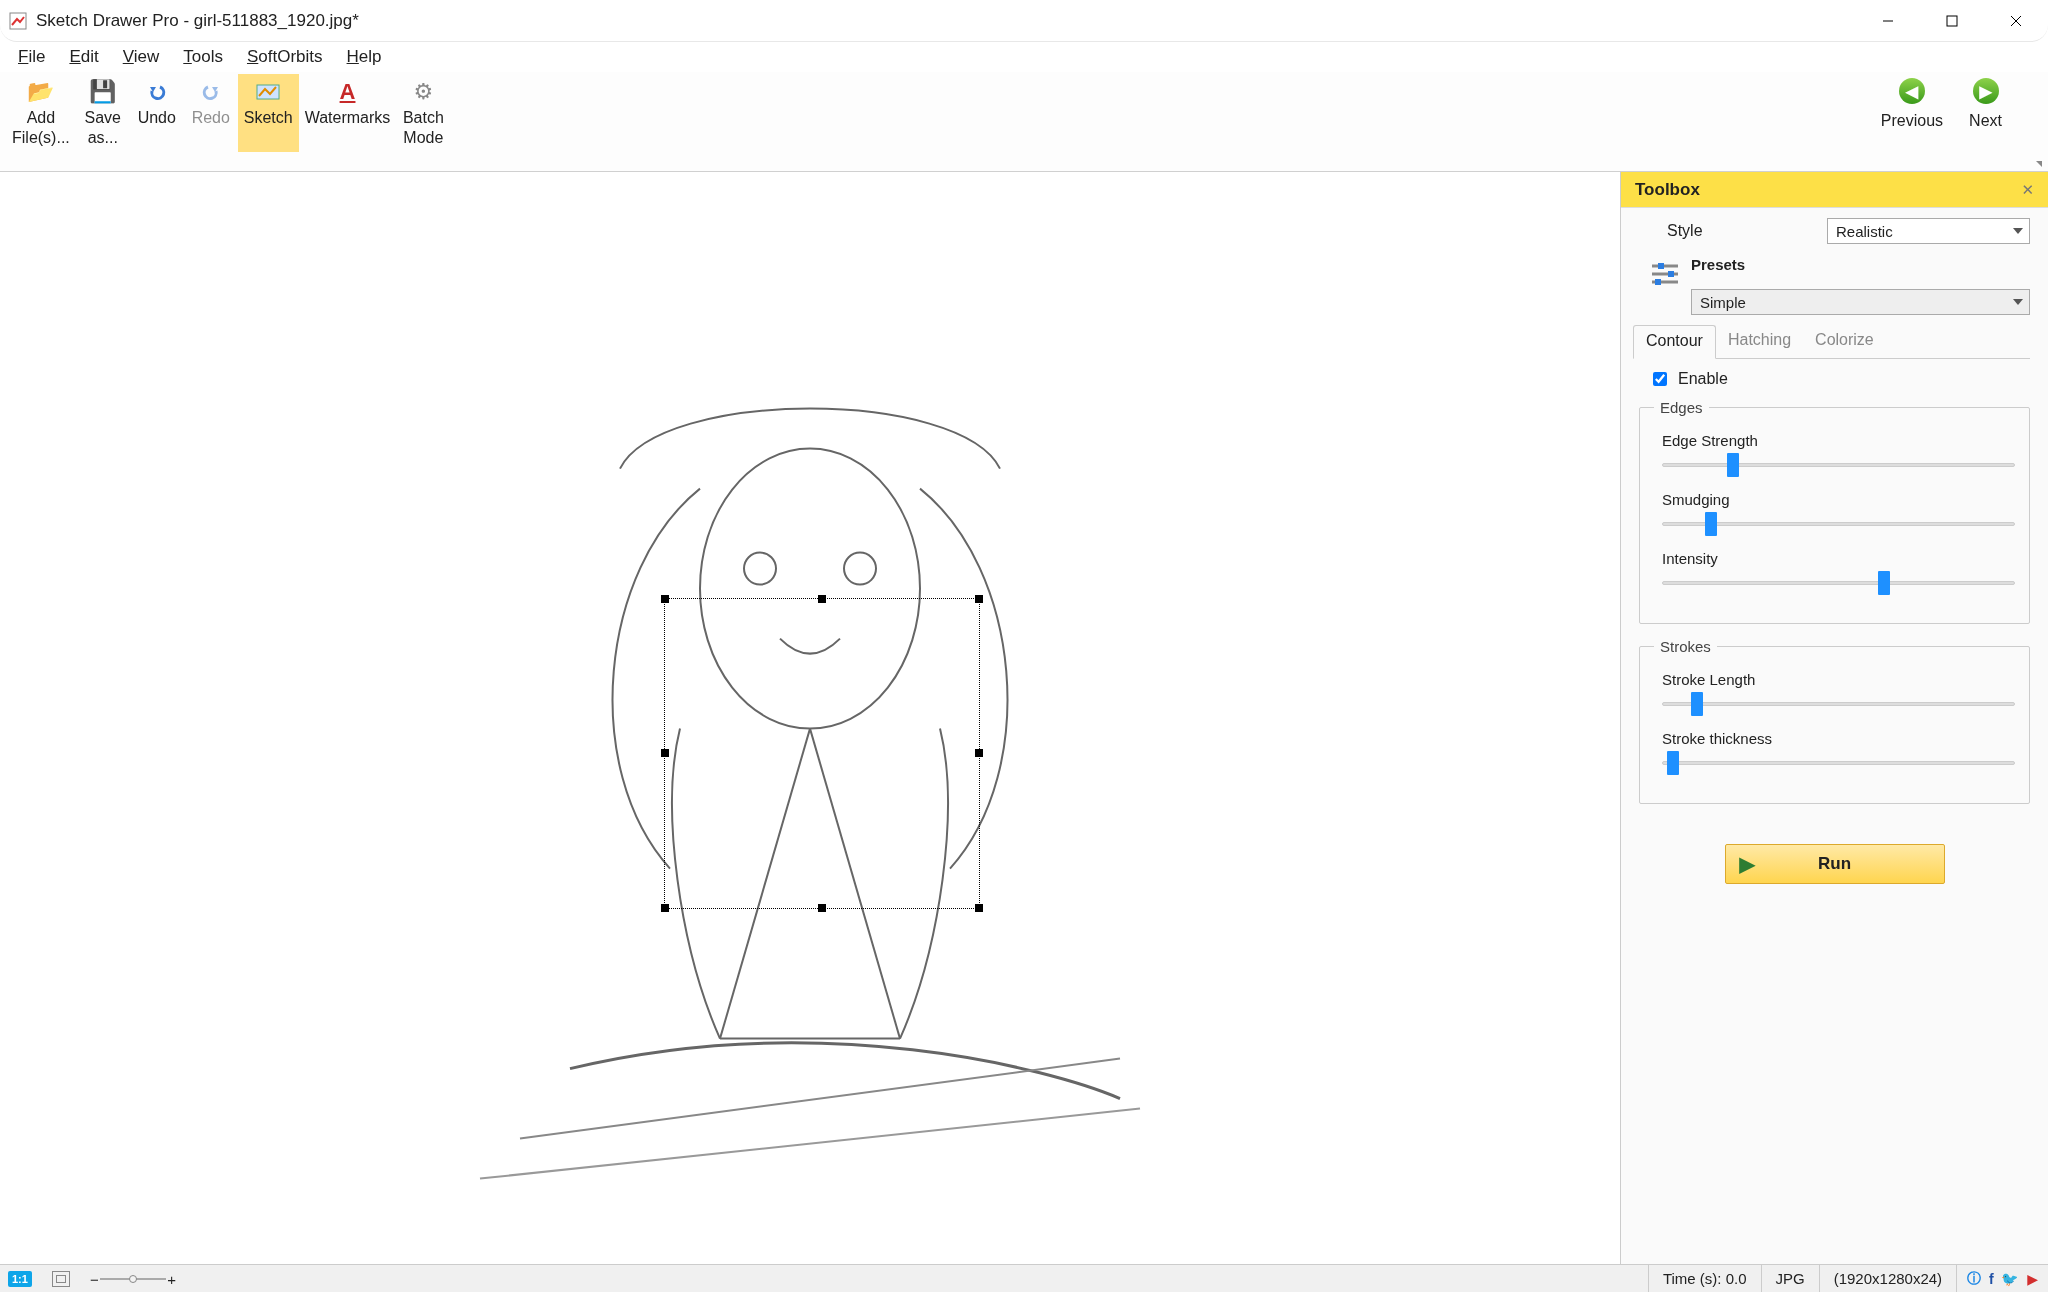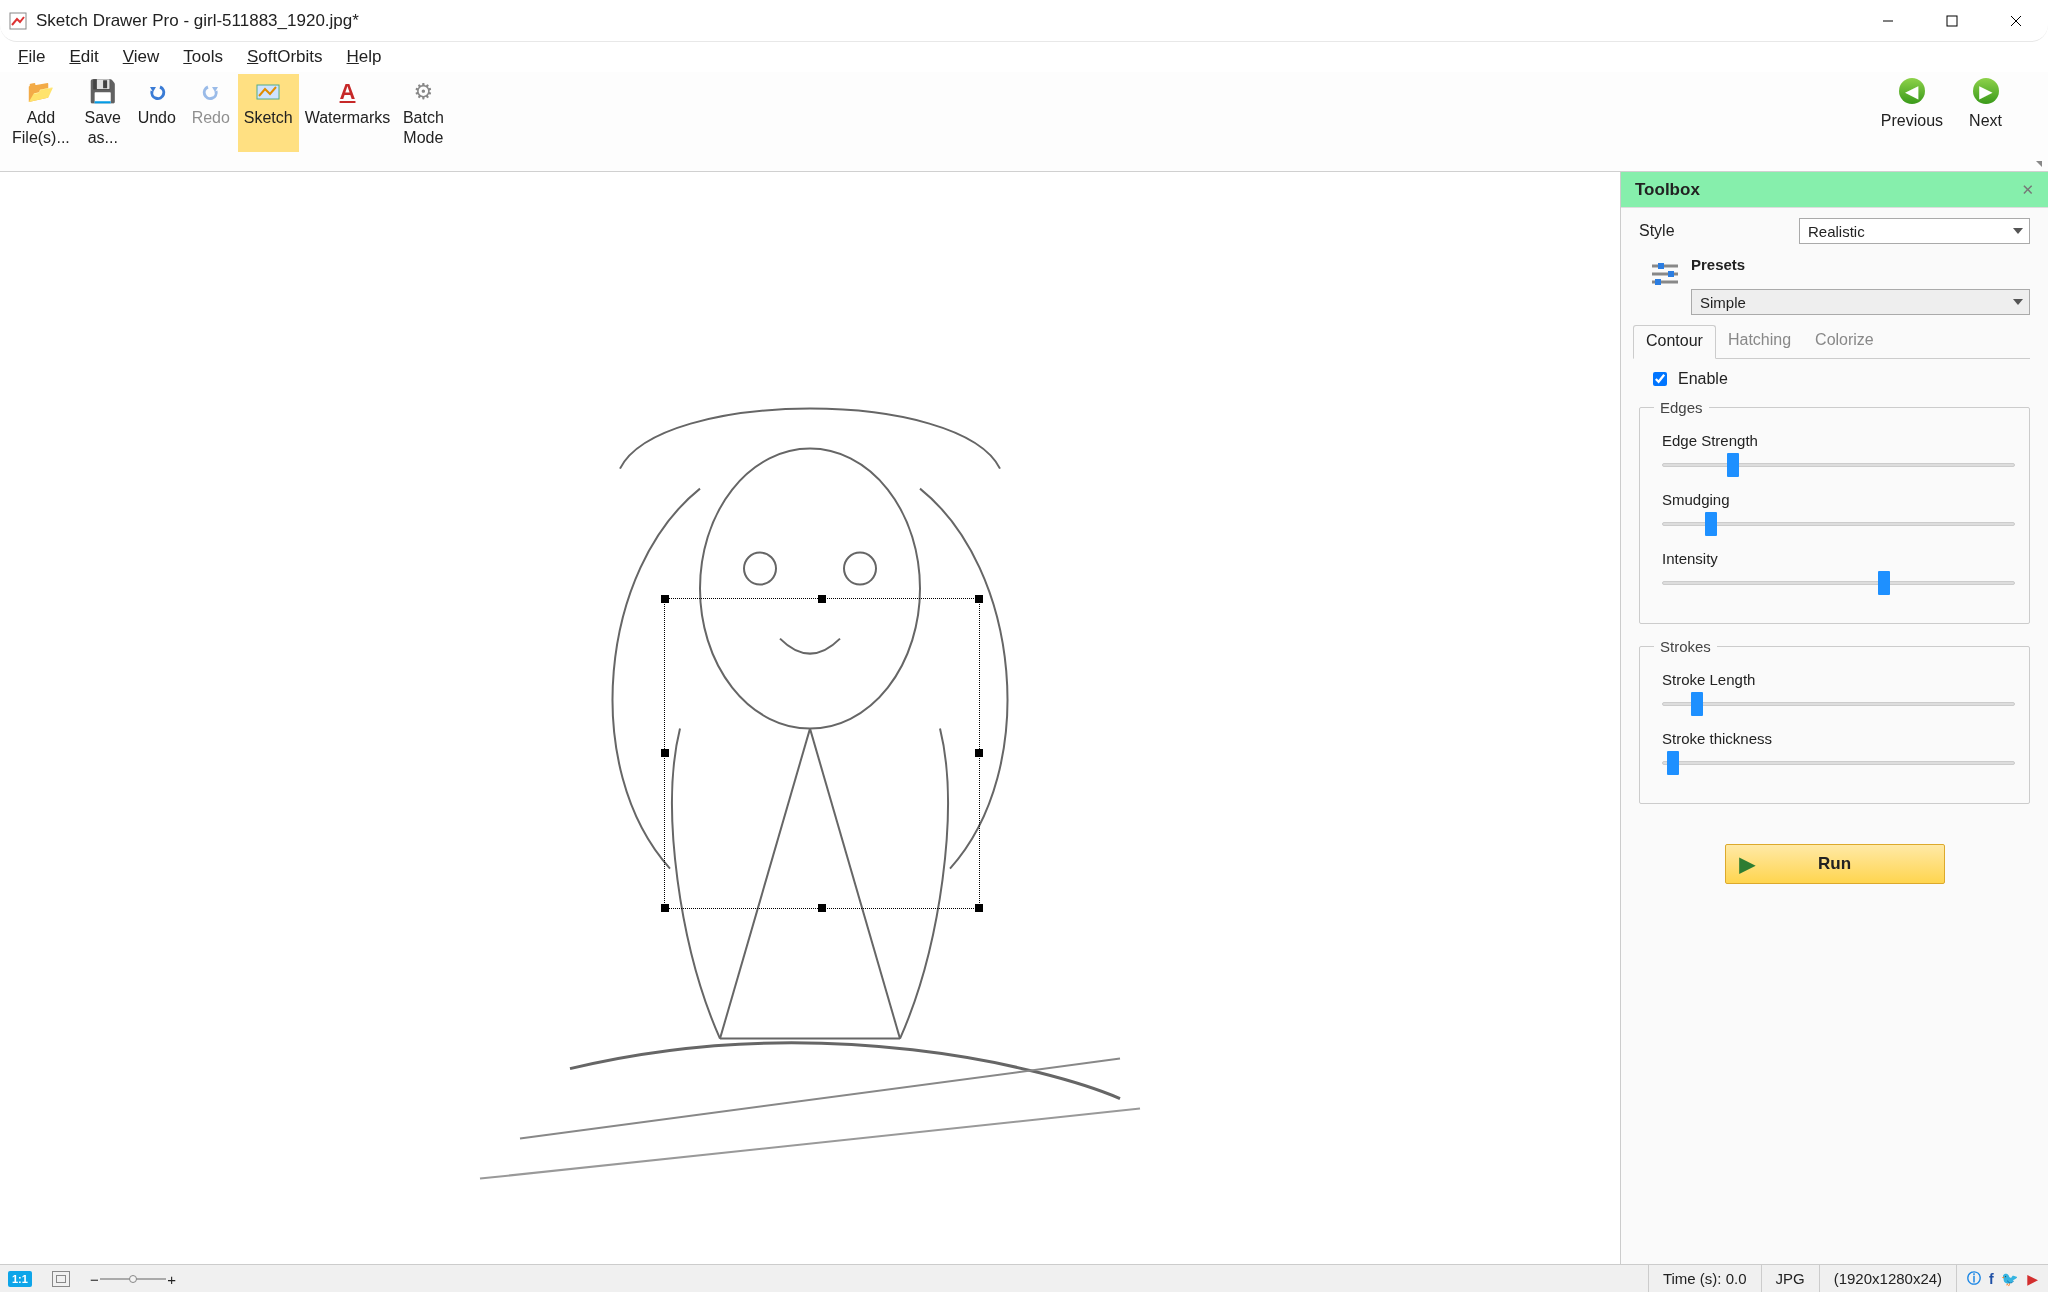--- a/index.html
+++ b/index.html
@@ -35,26 +35,26 @@
   .canvas-wrap { flex:1; position:relative; overflow:hidden; background:#fff; }
   .canvas-inner { position:absolute; inset:0; }
   .sketch-placeholder { position:absolute; left:50%; top:50%; transform:translate(-50%,-46%); width:780px; height:890px; }
   .sketch-placeholder svg { width:100%; height:100%; }
 
   .selection-rect { position:absolute; border:1px dotted #000; }
   .handle { position:absolute; width:8px; height:8px; background:#000; }
 
   
   .sidepanel { width:428px; border-left:1px solid #ccc; display:flex; flex-direction:column; background:#fafafa; }
-  .panelhead { height:36px; display:flex; align-items:center; padding:0 14px; border-bottom:1px solid #ddd; background:#86efac;}
+  .panelhead { height:36px; display:flex; align-items:center; padding:0 14px; border-bottom:1px solid #ddd; background:#fde047;}
   .panelhead .ptitle { font-weight:600; font-size:17px; flex:1;}
   .panelhead .close-x { font-size:15px; color:#777; }
   .panelbody { flex:1; overflow:auto; padding:10px 18px; font-size:16px; }
   .row-style { display:flex; align-items:center; margin-bottom:12px; }
-  .row-style .lbl { width:160px; }
+  .row-style .lbl { width:160px;margin-left:28px; }
   .select { flex:1; height:26px; border:1px solid #aaa; background:#fff; display:flex; align-items:center; padding:0 8px; position:relative; font-size:15px;}
   .select.gray { background:#eee; }
   .select .caret { position:absolute; right:6px; width:0;height:0;border-left:5px solid transparent;border-right:5px solid transparent;border-top:6px solid #555;}
   .presets-row { display:flex; align-items:flex-start; margin-bottom:10px;}
   .presets-row .sliders-icon { width:52px; display:flex; justify-content:center; padding-top:4px;}
   .presets-row .pbody { flex:1; }
   .presets-row .plabel { font-weight:600; font-size:15px; margin-bottom:16px;}
   .tabset { display:flex; border-bottom:1px solid #ccc; margin:6px 0 10px -6px; }
   .tabset .tab { padding:6px 12px 8px; color:#888; font-size:16px;}
   .tabset .tab.active { color:#222; border:1px solid #ccc; border-bottom:1px solid #fafafa; background:#fafafa; margin-bottom:-1px; border-radius:3px 3px 0 0;}

